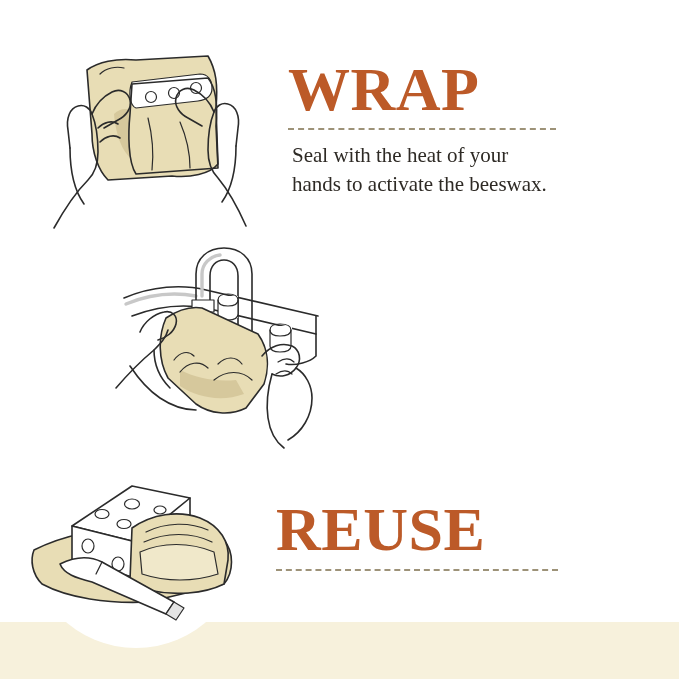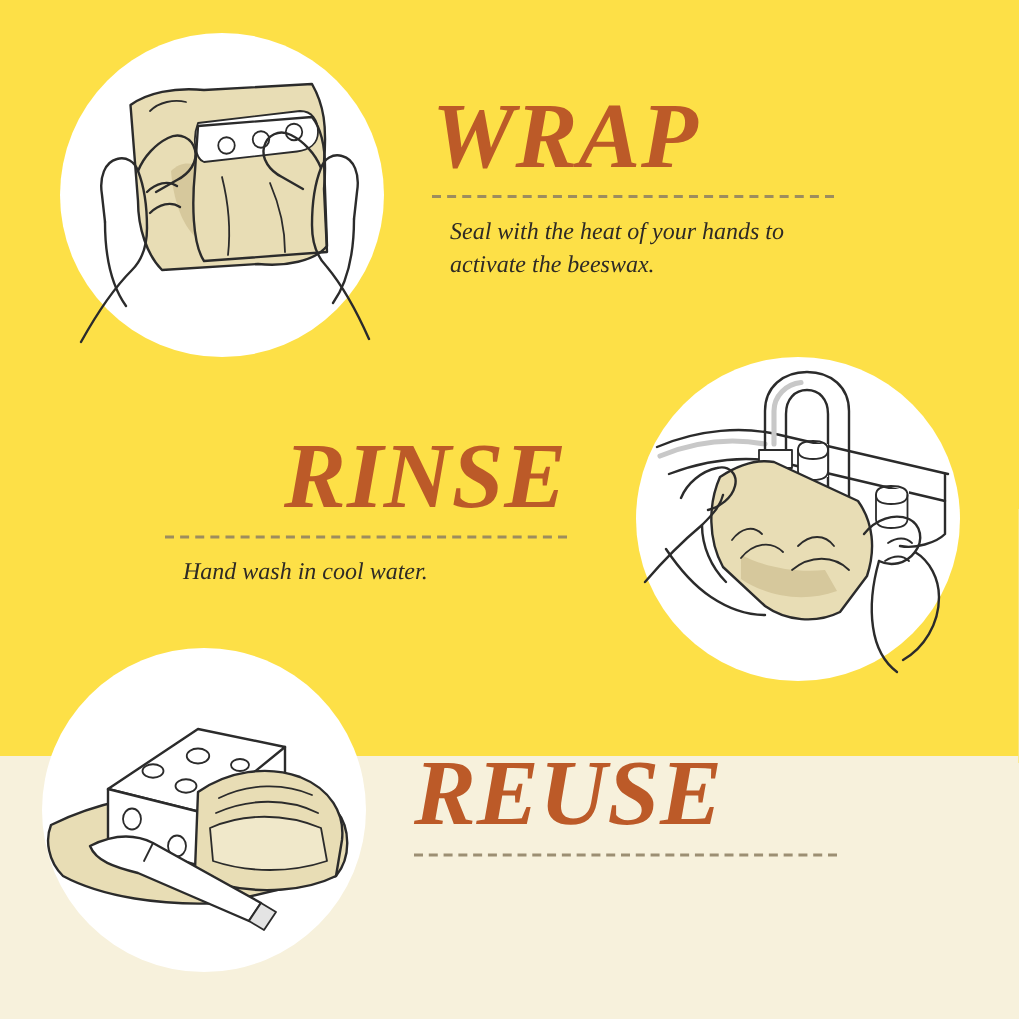--- a/index.html
+++ b/index.html
@@ -11,23 +11,22 @@
     height: 679px;
     background: #f7f1dc;
     font-family: "Liberation Serif", "DejaVu Serif", serif;
     overflow: hidden;
     position: relative;
   }
 
   .infographic {
     position: relative;
     width: 679px;
-    height: 504px;
-    background: #fde047;
-    font-style: italic;
+    height: 622px;
+    background: #ffffff;
   }
 
   
   .step {
     position: absolute;
     display: flex;
     align-items: center;
   }
 
   .step-wrap  { left: 40px;  top: 14px;  width: 600px; height: 232px; }
@@ -83,23 +82,23 @@
     border: 0;
     border-top: 2px dashed #8d7f61;
     margin: 7px 0 11px 0;
     width: 100%;
     opacity: .85;
   }
 
   .body-text {
     font-family: "Liberation Serif", "DejaVu Serif", serif;
     color: #2e2a25;
-    font-size: 16px;
+    font-size: 21px;
     line-height: 1.36;
-    margin: 12px;
+    margin: 4px;
     max-width: 268px;
   }
   .tb-right .body-text { max-width: 100%; text-align: left; }
 
   
   .wrap-textcol  { width: 268px; }
   .rinse-textcol { width: 268px; }
   .reuse-textcol { width: 282px; }
 
   
@@ -172,27 +171,20 @@
         <h2 class="heading">WRAP</h2>
         <hr class="divider">
         <p class="body-text">Seal with the heat of your hands to activate the beeswax.</p>
       </div>
     </div>
 
   </div>
 
   <div class="step step-rinse">
 
-    <div class="text-block tb-right">
-      <div class="rinse-textcol">
-        <h2 class="heading">RINSE</h2>
-        <hr class="divider">
-        <p class="body-text">Hand wash in cool water.</p>
-      </div>
-    </div>
 
     <div class="illus">
       <div class="disc"></div>
       <svg viewBox="0 0 216 216">
 
         <path class="gry" d="M16 66 C40 56 64 54 86 58"></path>
         <path class="ln" d="M14 60 C42 48 72 46 96 52 L208 78"></path>
         <path class="ln" d="M22 78 C48 68 74 66 96 70 L206 96"></path>
         <path class="ln" d="M206 78 L206 118 C200 124 186 128 176 126"></path>
 

